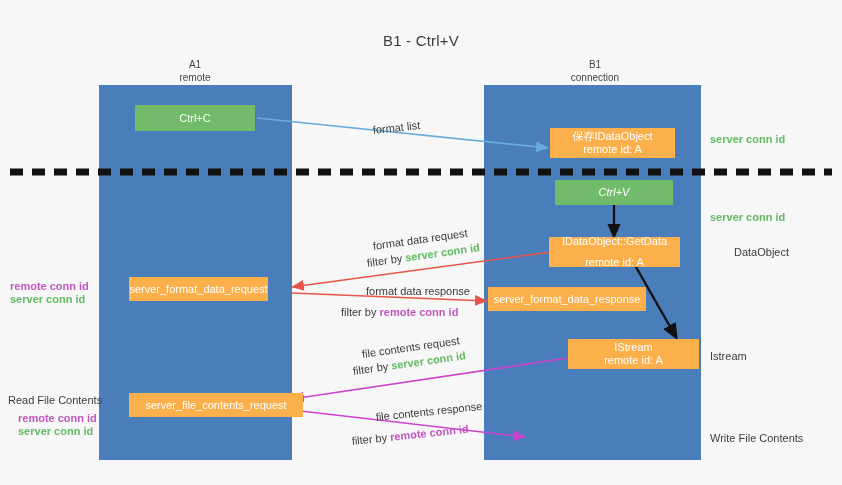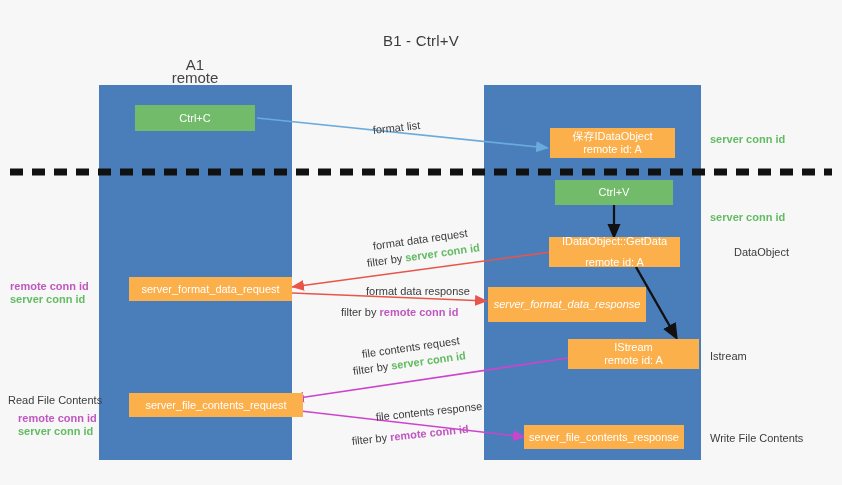--- a/index.html
+++ b/index.html
@@ -37,21 +37,21 @@
     font-size: 15px;
     letter-spacing: 0.2px;
   }
   .title.l1 { top: 12px; }
   .title.l2 { top: 32px; }
 
   .col-head {
     position: absolute;
     text-align: center;
     color: #444;
-    font-size: 15px;
+    font-size: 10px;
     line-height: 13px;
   }
 
   .lane {
     position: absolute;
     background: #4a7ebb;
   }
 
   .node {
     position: absolute;
@@ -96,20 +96,24 @@
 <body>
 
 <div id="diagram">
 
   <div class="title l2">B1 - Ctrl+V</div>
 
   <div class="col-head" style="left:130px; top:58px; width:130px;">
     <div>A1</div>
     <div>remote</div>
   </div>
+  <div class="col-head" style="left:530px; top:58px; width:130px;">
+    <div>B1</div>
+    <div>connection</div>
+  </div>
 
   <div class="lane" style="left:99px; top:85px; width:193px; height:375px;"></div>
   <div class="lane" style="left:484px; top:85px; width:217px; height:375px;"></div>
 
   <svg class="layer" viewBox="0 0 842 485">
     <defs>
       <marker id="ah-blue" markerWidth="9" markerHeight="9" refX="7.5" refY="3.4" orient="auto">
         <path d="M0,0 L8,3.4 L0,6.8 z" fill="#6aabdd"></path>
       </marker>
       <marker id="ah-red" markerWidth="9" markerHeight="9" refX="7.5" refY="3.4" orient="auto">
@@ -142,49 +146,46 @@
 
   <div class="node green" style="left:135px; top:105px; width:120px; height:26px;">
     <span>Ctrl+C</span>
   </div>
 
   <div class="node orange" style="left:550px; top:128px; width:125px; height:30px;">
     <span>保存IDataObject</span>
     <span class="sub">remote id: A</span>
   </div>
 
-  <div class="node green" style="left:555px; top:180px; width:118px; height:25px;">
+  <div class="node green" style="left:555px; top:180px; width:118px; height:25px;font-style:italic;">
     <span>Ctrl+V</span>
   </div>
 
   <div class="node orange" style="left:549px; top:237px; width:131px; height:30px;gap:8px;">
     <span>IDataObject::GetData</span>
     <span class="sub">remote id: A</span>
   </div>
 
   <div class="node orange" style="left:568px; top:339px; width:131px; height:30px;">
     <span>IStream</span>
     <span class="sub">remote id: A</span>
   </div>
 
-  <div class="node orange" style="left:129px; top:277px; width:163px; height:24px;">
+  <div class="node orange" style="left:129px; top:277px; width:139px; height:24px;">
     <span>server_format_data_request</span>
   </div>
 
-  <div class="node orange" style="left:488px; top:287px; width:158px; height:35px;font-style:italic;">
+  <div class="node orange" style="left:488px; top:287px; width:158px; height:24px;">
     <span>server_format_data_response</span>
   </div>
 
   <div class="node orange" style="left:129px; top:393px; width:174px; height:24px;">
     <span>server_file_contents_request</span>
   </div>
 
-  <div class="node orange" style="left:524px; top:425px; width:160px; height:24px;">
-    <span>server_file_contents_response</span>
-  </div>
 
   <div class="edge-label rot" style="left:372px; top:123px; transform: rotate(-6deg);">format list</div>
 
   <div class="edge-label rot" style="left:372px; top:239px; transform: rotate(-8deg);">format data request</div>
   <div class="edge-label rot" style="left:366px; top:256px; transform: rotate(-8deg);"><span class="tok-plain">filter by </span><span class="tok-green">server conn id</span></div>
 
   <div class="edge-label" style="left:366px; top:284px;">format data response</div>
   <div class="edge-label" style="left:341px; top:305px;"><span class="tok-plain">filter by </span><span class="tok-magenta">remote conn id</span></div>
 
   <div class="edge-label rot" style="left:361px; top:347px; transform: rotate(-8deg);">file contents request</div>

